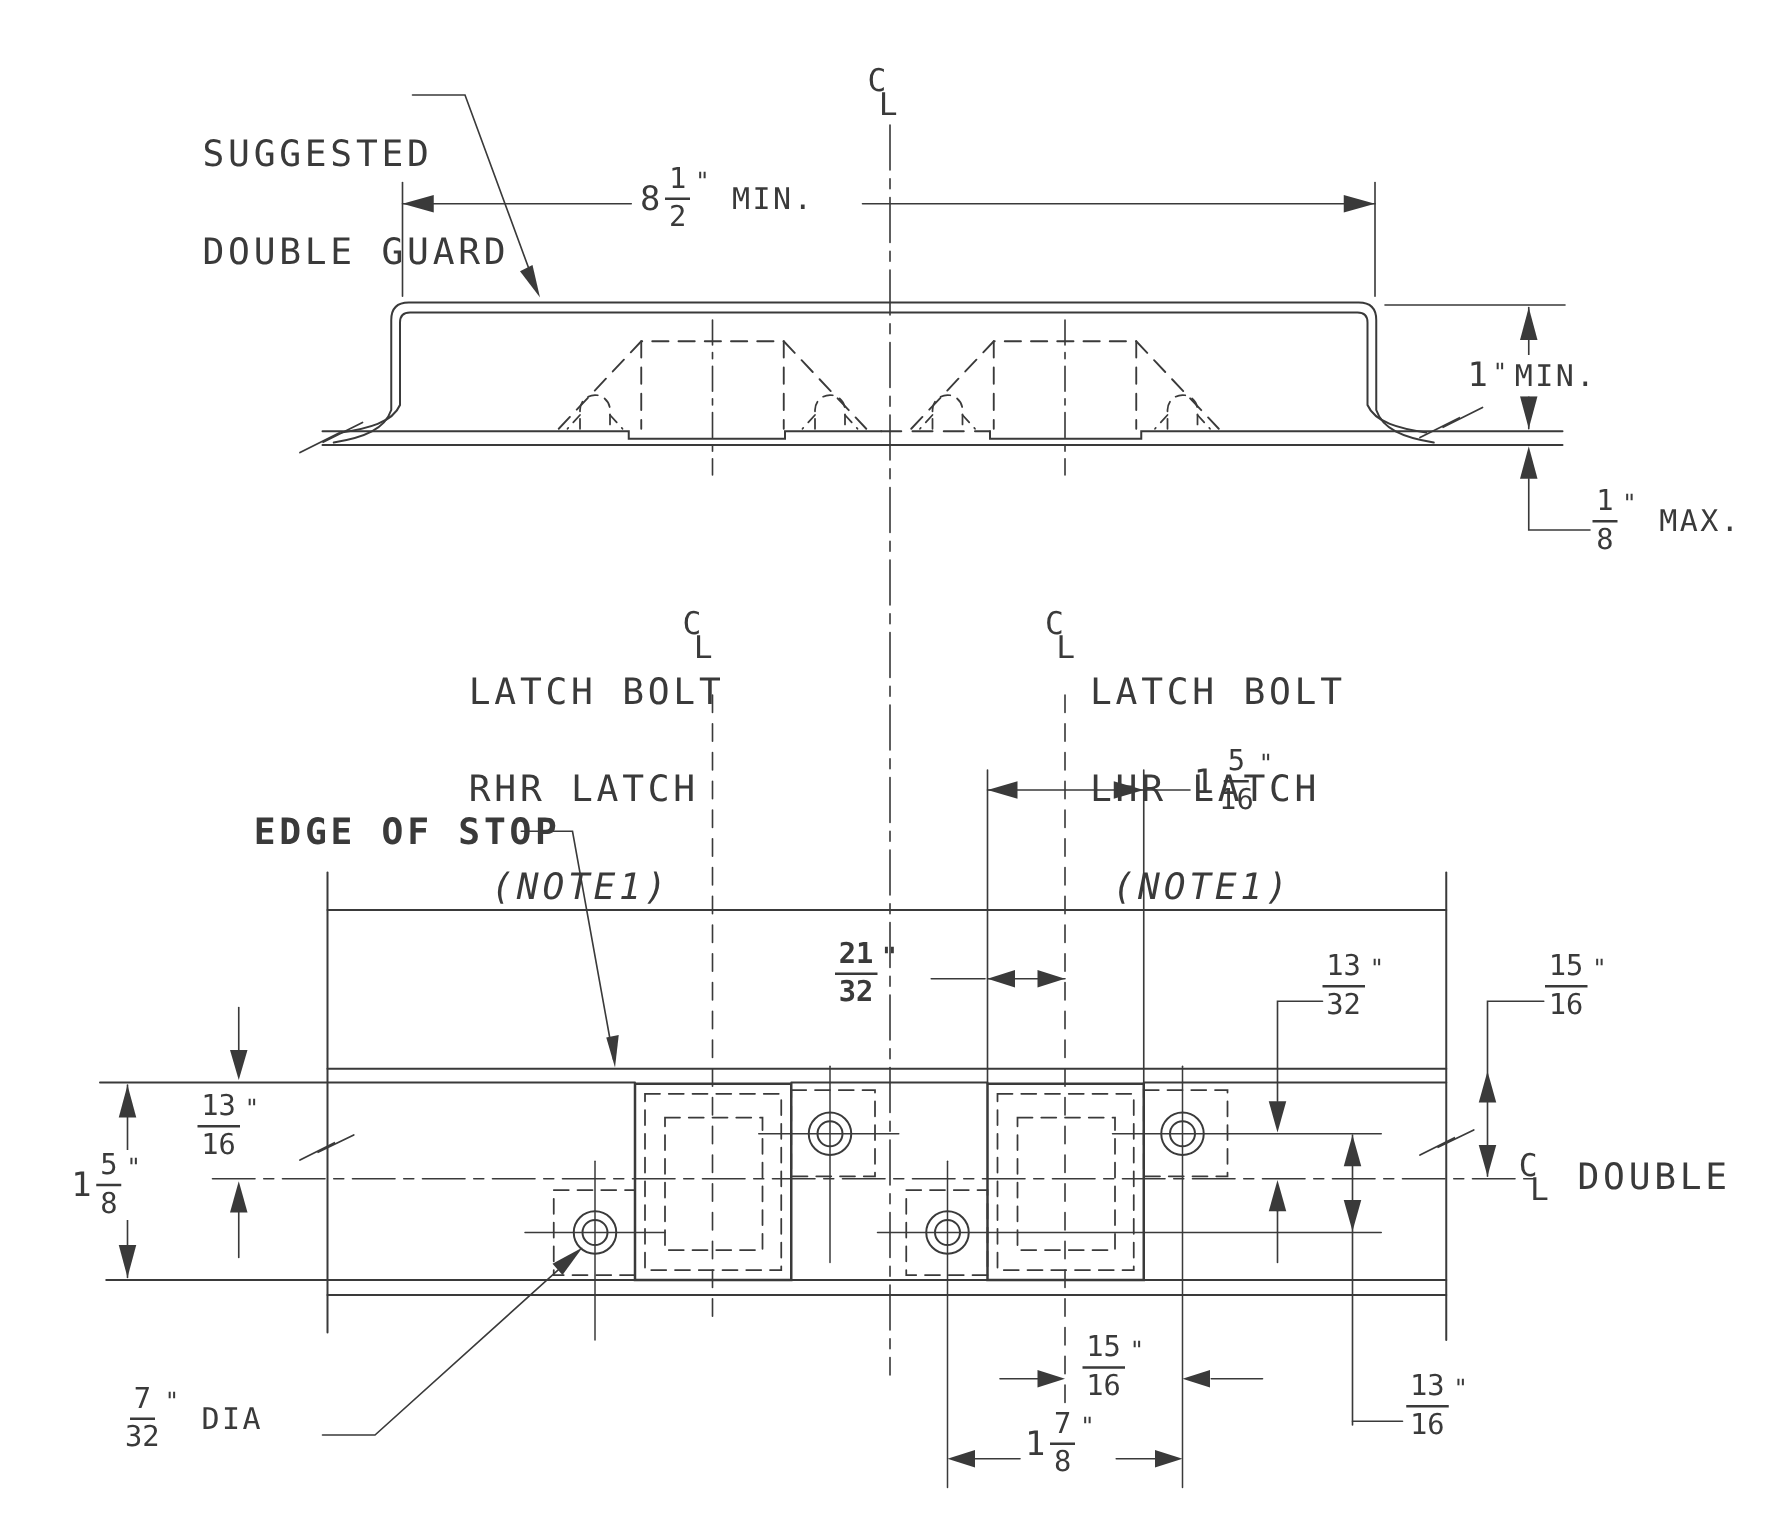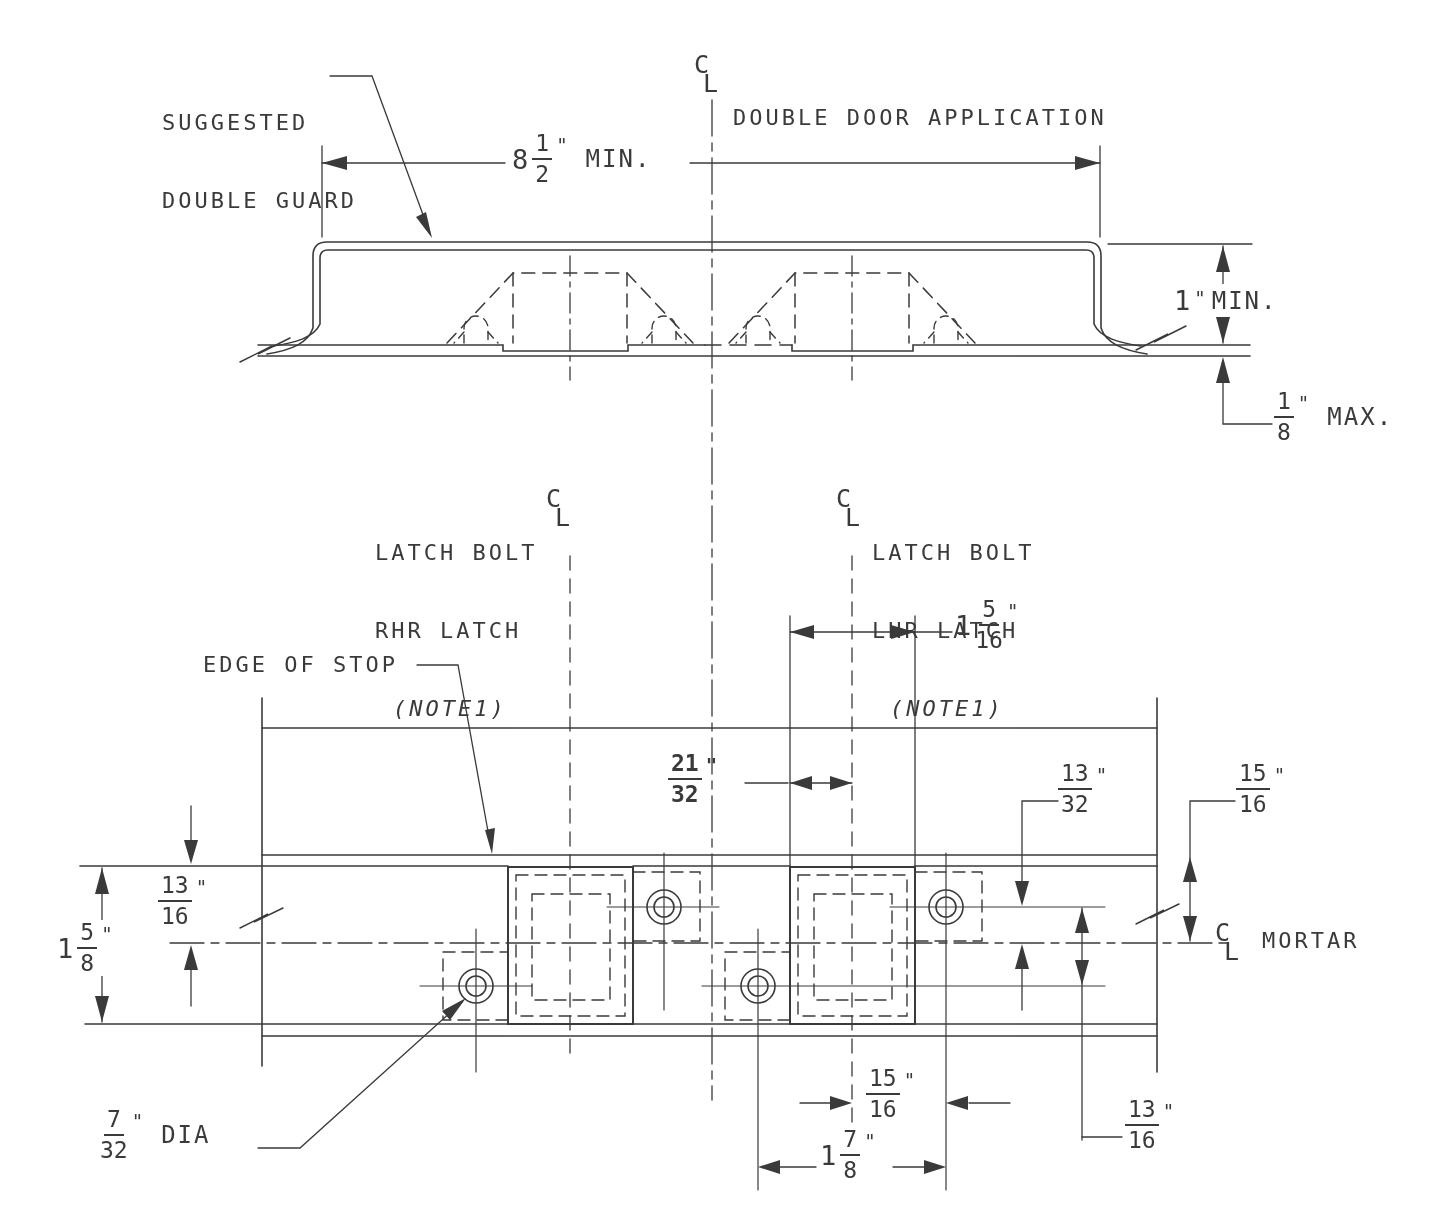--- a/index.html
+++ b/index.html
@@ -1,20 +1,20 @@
 <!DOCTYPE html>
 <html><head>
 <meta charset="utf-8">
 <style>
   html,body{margin:0;padding:0;background:#fff;}
   #sheet{position:relative;width:1431px;height:1223px;background:#ffffff;overflow:hidden;
          font-family:"DejaVu Sans Mono","Liberation Mono",monospace;color:#3a3a3a;}
   #linework{position:absolute;left:0;top:0;}
   .txt{position:absolute;white-space:pre;}
-  .lbl{font-size:22px;letter-spacing:3px;line-height:26px;}
+  .lbl{font-size:29px;letter-spacing:3px;line-height:26px;}
   .row{display:inline-flex;align-items:center;gap:4px;}
   .frac{display:inline-flex;flex-direction:column;align-items:center;line-height:1;font-size:23px;}
   .frac .num{display:block;border-bottom:2px solid #3a3a3a;padding:0 3px 3px;}
   .frac .den{display:block;padding-top:3px;}
   .whole{font-size:27px;}
   .inch{font-size:19px;align-self:flex-start;margin-top:2px;letter-spacing:0;}
   .note{font-size:24px;letter-spacing:2px;margin-left:14px;}
   .note-tight{font-size:24px;letter-spacing:2px;margin-left:2px;}
   .bgw{background:#fff;padding:1px 2px;}
   .clsym{position:absolute;width:30px;height:46px;font-size:25px;line-height:1;}
@@ -257,21 +257,20 @@
   <div class="txt lbl" style="left:162px;top:58px;">
     <div>SUGGESTED</div>
     <div>DOUBLE GUARD</div>
   </div>
 
   <div class="clsym" style="left:694px;top:52px;">
     <span class="c">C</span>
     <span class="l">L</span>
   </div>
   <div class="txt lbl" style="left:733px;top:53px;">
-    <div>DOUBLE DOOR APPLICATION</div>
   </div>
 
   <div class="txt row" style="left:512px;top:132px;">
     <span class="whole">8</span>
     <span class="frac">
       <span class="num">1</span>
       <span class="den">2</span>
     </span>
     <span class="inch">"</span>
     <span class="note">MIN.</span>
@@ -305,21 +304,21 @@
   <div class="clsym" style="left:836px;top:486px;">
     <span class="c">C</span>
     <span class="l">L</span>
   </div>
   <div class="txt lbl" style="left:872px;top:488px;">
     <div>LATCH BOLT</div>
     <div>LHR LATCH</div>
     <div class="indent">(NOTE1)</div>
   </div>
 
-  <div class="txt lbl" style="left:203px;top:652px;">EDGE OF STOP</div>
+  <div class="txt lbl" style="left:203px;top:652px;font-weight:bold;">EDGE OF STOP</div>
 
   <div class="txt row" style="left:955px;top:598px;">
     <span class="whole">1</span>
     <span class="frac">
       <span class="num">5</span>
       <span class="den">16</span>
     </span>
     <span class="inch">"</span>
   </div>
 
@@ -361,21 +360,21 @@
       <span class="num">5</span>
       <span class="den">8</span>
     </span>
     <span class="inch">"</span>
   </div>
 
   <div class="clsym" style="left:1215px;top:920px;">
     <span class="c">C</span>
     <span class="l">L</span>
   </div>
-  <div class="txt lbl" style="left:1262px;top:928px;">MORTAR</div>
+  <div class="txt lbl" style="left:1262px;top:928px;">DOUBLE</div>
 
   <div class="txt row" style="left:100px;top:1108px;">
     <span class="frac">
       <span class="num">7</span>
       <span class="den">32</span>
     </span>
     <span class="inch">"</span>
     <span class="note">DIA</span>
   </div>
 

